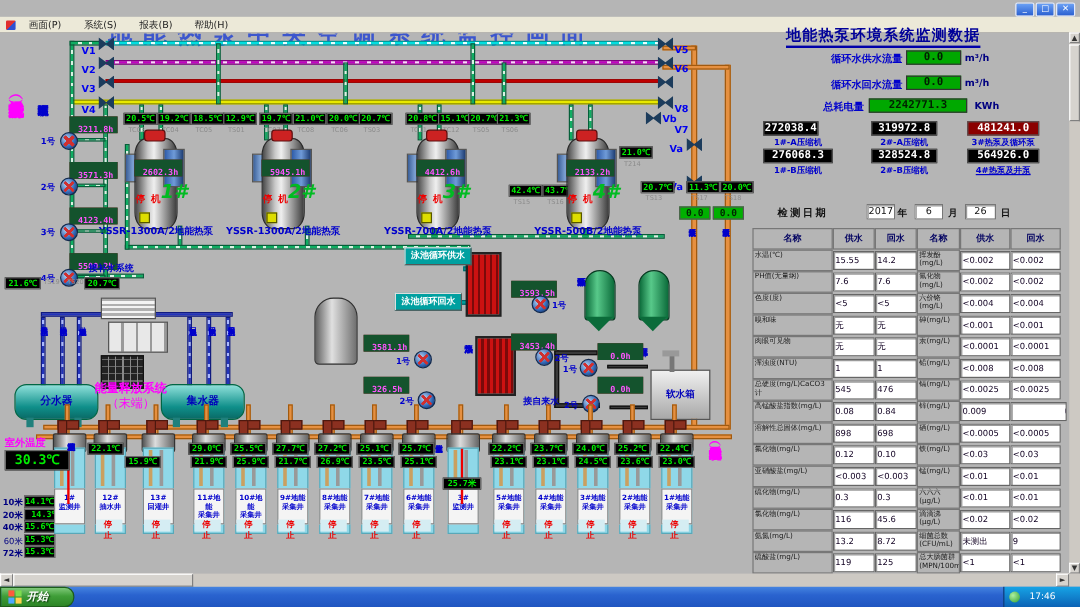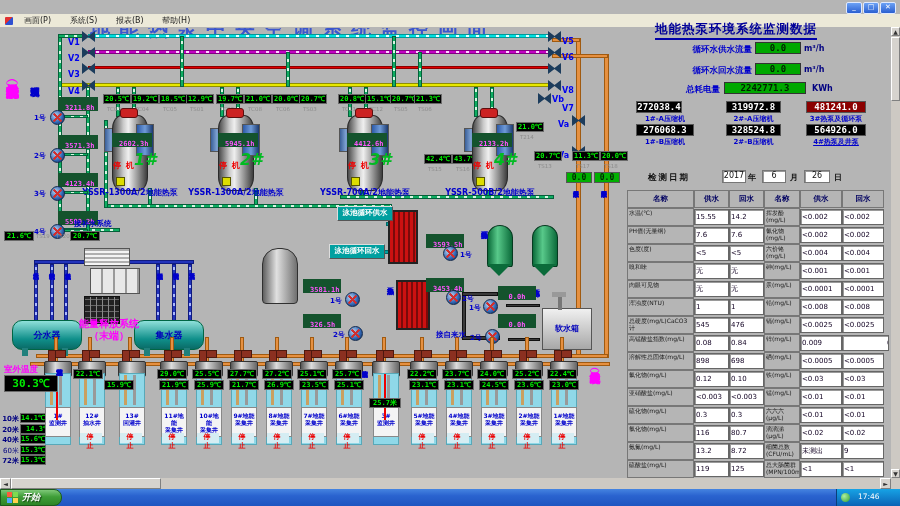--- a/index.html
+++ b/index.html
@@ -609,21 +609,21 @@
       <div class="wq-v" style="position: absolute; left: 694px; top: 371px; width: 35px; height: 16px;">0.12</div>
       <div class="wq-v" style="position: absolute; left: 729px; top: 371px; width: 35px; height: 16px;">0.10</div>
       <div class="wq-l" style="position: absolute; left: 627px; top: 388px; width: 67px; height: 18px;">亚硝酸盐(mg/L)</div>
       <div class="wq-v" style="position: absolute; left: 694px; top: 389px; width: 35px; height: 16px;">&lt;0.003</div>
       <div class="wq-v" style="position: absolute; left: 729px; top: 389px; width: 35px; height: 16px;">&lt;0.003</div>
       <div class="wq-l" style="position: absolute; left: 627px; top: 406px; width: 67px; height: 18px;">硫化物(mg/L)</div>
       <div class="wq-v" style="position: absolute; left: 694px; top: 407px; width: 35px; height: 16px;">0.3</div>
       <div class="wq-v" style="position: absolute; left: 729px; top: 407px; width: 35px; height: 16px;">0.3</div>
       <div class="wq-l" style="position: absolute; left: 627px; top: 424px; width: 67px; height: 18px;">氯化物(mg/L)</div>
       <div class="wq-v" style="position: absolute; left: 694px; top: 425px; width: 35px; height: 16px;">116</div>
-      <div class="wq-v" style="position: absolute; left: 729px; top: 425px; width: 35px; height: 16px;">80.7</div>
+      <div class="wq-v" style="position: absolute; left: 729px; top: 425px; width: 35px; height: 16px;">45.6</div>
       <div class="wq-l" style="position: absolute; left: 627px; top: 442px; width: 67px; height: 18px;">氨氮(mg/L)</div>
       <div class="wq-v" style="position: absolute; left: 694px; top: 443px; width: 35px; height: 16px;">13.2</div>
       <div class="wq-v" style="position: absolute; left: 729px; top: 443px; width: 35px; height: 16px;">8.72</div>
       <div class="wq-l" style="position: absolute; left: 627px; top: 460px; width: 67px; height: 18px;">硫酸盐(mg/L)</div>
       <div class="wq-v" style="position: absolute; left: 694px; top: 461px; width: 35px; height: 16px;">119</div>
       <div class="wq-v" style="position: absolute; left: 729px; top: 461px; width: 35px; height: 16px;">125</div>
       <div class="wq-h" style="position: absolute; left: 764px; top: 190px; width: 36px; height: 18px;">名称</div>
       <div class="wq-h" style="position: absolute; left: 800px; top: 190px; width: 42px; height: 18px;">供水</div>
       <div class="wq-h" style="position: absolute; left: 842px; top: 190px; width: 42px; height: 18px;">回水</div>
       <div class="wq-l" style="position: absolute; left: 764px; top: 208px; width: 36px; height: 18px;">挥发酚(mg/L)</div>
@@ -674,21 +674,21 @@
       <div class="abs taskbtn" style="position: absolute; left: 70px; top: 490px; width: 130px; height: 15px;">北京市海淀区万泉</div>
       <div class="tbicon" style="position: absolute; left: 73px; top: 493px; width: 8px; height: 8px; background: rgb(221, 51, 51);"></div>
       <div class="abs taskbtn" style="position: absolute; left: 206px; top: 490px; width: 100px; height: 15px;">向日葵客户端</div>
       <div class="tbicon" style="position: absolute; left: 209px; top: 493px; width: 8px; height: 8px; background: rgb(255, 153, 34);"></div>
     </div>
 
   <div class="vlab maglab" style="left:6px;top:74px;height:186px;font-size:13px">能量提升系统（机房）</div>
   <div class="vlab" style="left:30px;top:80px;height:158px;font-size:9px">末端系统循环泵</div>
   <div class="bluenote" style="left:74px;top:219px">接补水系统</div>
   <div class="abs" style="left:74px;top:317px;width:70px;text-align:center;color:#ff00ff;font-weight:bold;font-size:10px">能量释放系统</div>
-  <div class="abs" style="left:74px;top:329px;width:70px;text-align:center;color:#ff00ff;font-weight:bold;font-size:10px">（末端）</div>
+  <div class="abs" style="left:74px;top:329px;width:70px;text-align:center;color:#ff00ff;font-weight:normal;font-size:10px">（末端）</div>
   <div class="vlab maglab" style="left:590px;top:364px;height:112px;font-size:10.5px">能量采集系统（地能井）</div>
   <div class="poolbox" style="left:337px;top:206px;width:54px;height:13px">泳池循环供水</div>
   <div class="poolbox" style="left:329px;top:244px;width:54px;height:13px">泳池循环回水</div>
   <div class="bluenote" style="left:436px;top:330px">接自来水</div>
   <div class="abs" style="left:4px;top:364px;color:#ff00ff;font-weight:bold;font-size:8.5px">室外温度</div>
   <div class="tb" style="left:4px;top:375px;width:54px;height:17px;font-size:11px;line-height:15px">30.3℃</div>
   <div class="vlab" style="left:56px;top:364px;height:52px;font-size:6.5px">地下测温装置</div>
   <div class="vlab" style="left:362px;top:366px;height:50px;font-size:6px">水位监测装置</div>
 
   <div class="ptitle" style="left:655px;top:21px">地能热泵环境系统监测数据</div>

